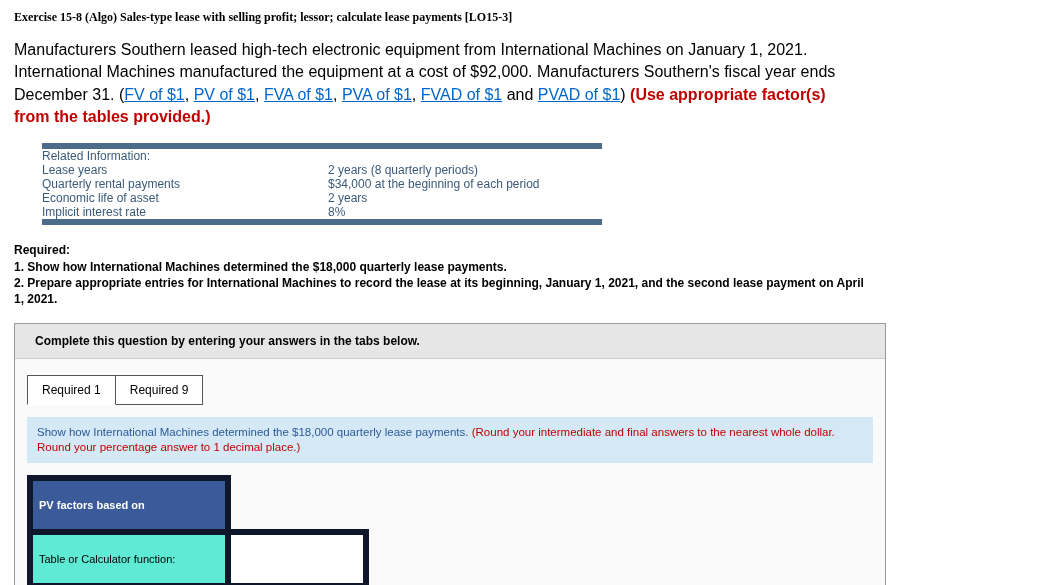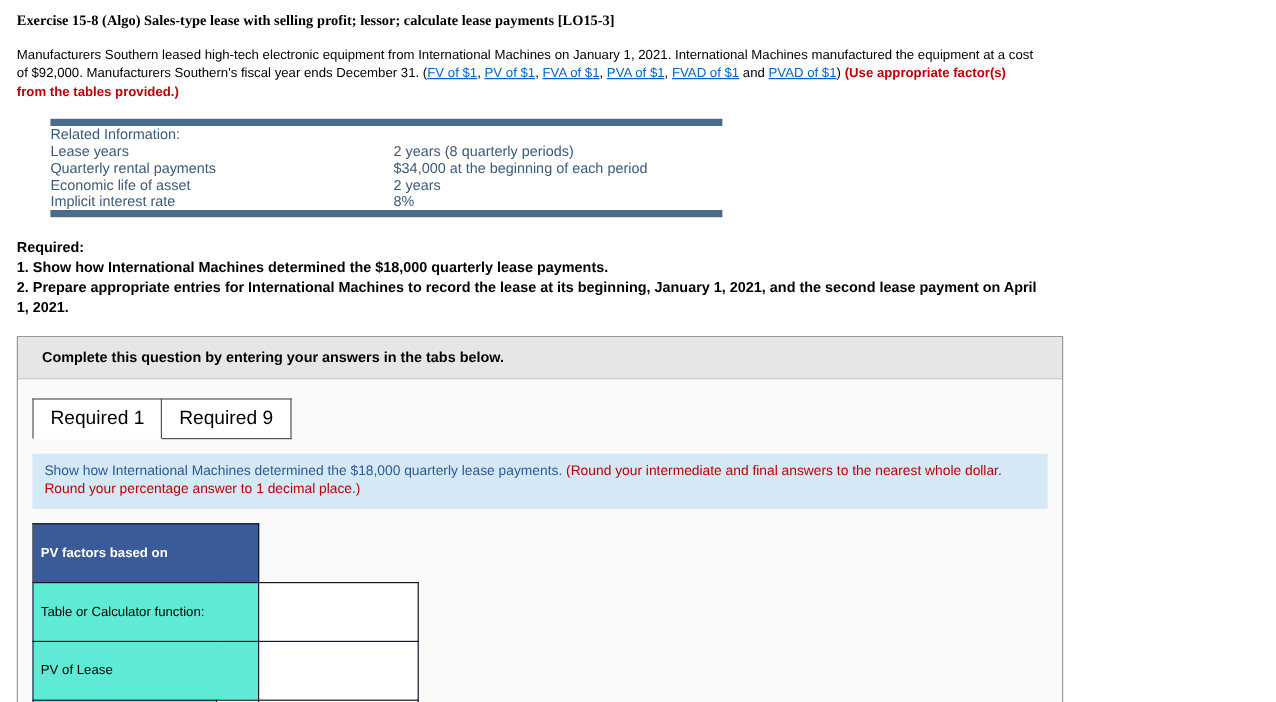--- a/index.html
+++ b/index.html
@@ -12,21 +12,21 @@
     width: 1063px;
     box-sizing: border-box;
   }
   .title {
     font-weight: bold;
     font-size: 12px;
     margin-bottom: 14px;
     font-family: Liberation Serif, serif;
   }
   .para {
-    font-size: 11px;
+    font-size: 16px;
     line-height: 1.4;
     margin-bottom: 4px;
     max-width: 850px;
   }
   a.link { color: #0066cc; text-decoration: underline; }
   .redbold { color: #c00000; font-weight: bold; }
   .info-wrap { margin: 14px 0 18px 28px; }
   .info-bar {
     height: 6px;
     background: #4a6b8a;
@@ -63,42 +63,42 @@
     font-size: 12px;
     border-bottom: 1px solid #ccc;
   }
   .tabs {
     display: flex;
     margin: 16px 0 0 12px;
   }
   .tab {
     border: 1px solid #555;
     padding: 7px 14px;
-    font-size: 16px;
+    font-size: 12px;
     background: #fff;
     cursor: pointer;
   }
   .tab.active { font-weight: normal; border-bottom: 1px solid #fff; position: relative; }
   .tab + .tab { border-left: none; }
   .tab-instr {
     background: #d5e8f5;
     color: #2a5a9a;
     padding: 8px 10px;
     margin: 12px 12px 12px 12px;
     font-size: 11.5px;
     line-height: 1.3;
   }
   .tab-instr .redtxt { color: #c00000; }
   .calc-table {
     border-collapse: collapse;
     margin: 0 0 12px 12px;
     font-size: 11px;
   }
   .calc-table td, .calc-table th {
-    border: 1px solid #0f172a;
+    border: 6px solid #0f172a;
     padding: 16px 6px;
     height: 16px;
   }
   .calc-table .hdr {
     background: #3a5a9a;
     color: #fff;
     font-weight: bold;
     text-align: left;
   }
   .calc-table .label-cell { width: 140px; background:#5eead4;}

